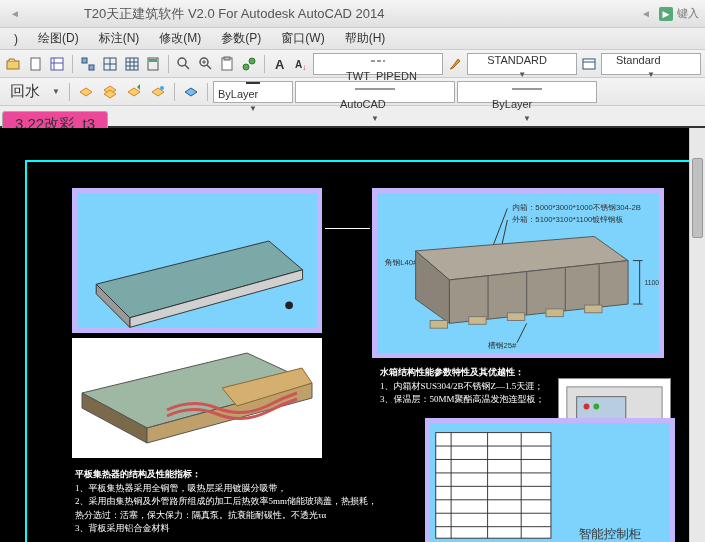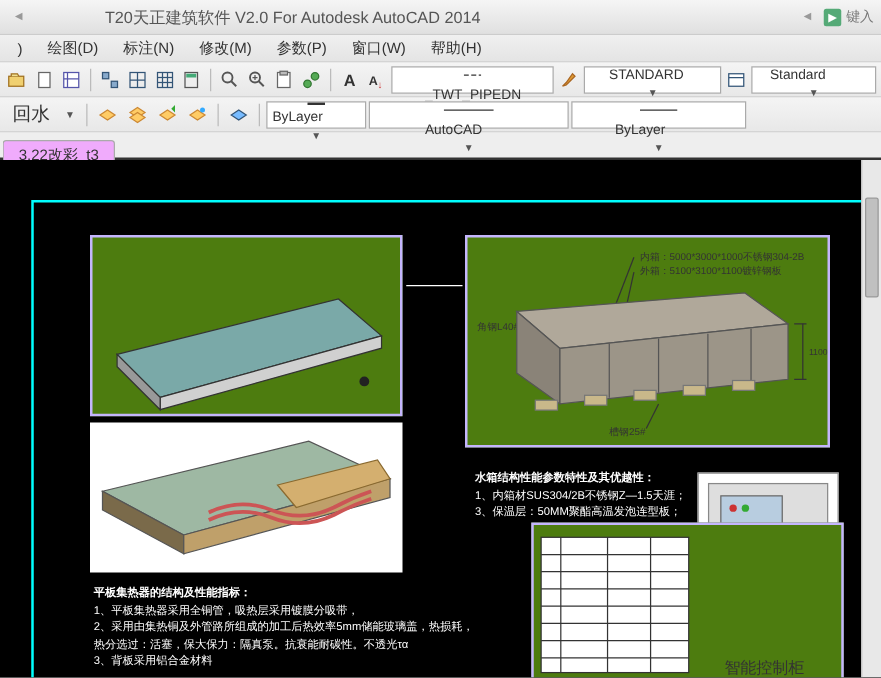--- a/index.html
+++ b/index.html
@@ -21,40 +21,40 @@
 .tool-btn { width: 22px; height: 22px; display: inline-flex; align-items: center; justify-content: center; border: 1px solid transparent; cursor: pointer; border-radius: 2px; }
 .tool-btn svg { width: 16px; height: 16px; }
 .tool-sep { width: 1px; height: 18px; background: #bbb; margin: 0 3px; }
 .tool-dd { height: 22px; display: flex; align-items: center; border: 1px solid #aaa; background: #fff; padding: 0 4px; font-size: 11px; gap: 4px; cursor: pointer; flex-direction: column; }
 .tool-dd-label { min-width: 70px; color: #333; }
 .tool-dd-arrow { font-size: 8px; color: #555; }
 .swatch { width: 14px; height: 14px; border: 1px solid #333; display: inline-block; }
 
 
 .doc-tabs { height: 22px; background: #eee; display: flex; align-items: center; border-bottom: 2px solid #333; padding-left: 2px; }
-.doc-tab { padding: 3px 12px; background: #f0abfc; border: 1px solid #aaa; border-bottom: none; font-size: 12px; color: #333; border-radius: 3px 3px 0 0; margin-top: 15px; }
+.doc-tab { padding: 3px 12px; background: #ec4899; border: 1px solid #aaa; border-bottom: none; font-size: 15px; color: #333; border-radius: 3px 3px 0 0; margin-top: 15px; }
 
 
 .viewport { width: 705px; height: 414px; background: #000; position: relative; overflow: hidden; }
 .cyan-frame { position: absolute; top: 32px; left: 25px; right: -10px; bottom: -20px; border: 2px solid #00ffff; }
 
-.red-box { position: absolute; border: 2px solid #c4b5fd; background: #4d7c0f; }
+.red-box { position: absolute; border: 5px solid #c4b5fd; background: #7dd3fc; }
 .panel-box { top: 60px; left: 72px; width: 250px; height: 145px; }
 .tank-box { top: 60px; left: 372px; width: 292px; height: 170px; }
 .control-box { top: 290px; left: 425px; width: 250px; height: 130px; }
 
 
 .underfloor { position: absolute; top: 210px; left: 72px; width: 250px; height: 120px; background: #fff; }
 
 
 .cabinet { position: absolute; top: 250px; left: 558px; width: 113px; height: 160px; background: #fff; border: 1px solid #888; }
 
 
 .wt { position: absolute; color: #fff; font-size: 9px; line-height: 1.5; font-family: SimSun, sans-serif; white-space: nowrap; }
-.wt-list li { list-style: none; }
+.wt-list li { list-style: none; font-family: Liberation Serif, serif; }
 
 .dim-arrow { position: absolute; background: #fff; height: 1px; }
 
 .scrollbar-v { position: absolute; right: 0; top: 0; bottom: 0; width: 16px; background: #e8e8e8; border-left: 1px solid #ccc; }
 .scrollbar-v .thumb { position: absolute; top: 30px; left: 2px; right: 2px; height: 80px; background: #c0c0c0; border: 1px solid #999; border-radius: 2px; }
 </style>
 </head>
 <body>
 
 <div class="title-bar">
@@ -312,21 +312,21 @@
     <div style="font-weight:bold">平板集热器的结构及性能指标：</div>
     <ul class="wt-list">
       <li>1、平板集热器采用全铜管，吸热层采用镀膜分吸带，</li>
       <li>2、采用由集热铜及外管路所组成的加工后热效率5mm储能玻璃盖，热损耗，</li>
       <li>热分选过：活塞，保大保力：隔真泵。抗衰能耐碳性。不透光τα</li>
       <li>3、背板采用铝合金材料</li>
 
     </ul>
   </div>
 
-  <div class="wt" style="top:248px;left:380px;width:180px">
+  <div class="wt" style="top:238px;left:380px;width:180px">
     <div style="font-weight:bold">水箱结构性能参数特性及其优越性：</div>
     <ul class="wt-list">
       <li>1、内箱材SUS304/2B不锈钢Z—1.5天涯；</li>
       <li>3、保温层：50MM聚酯高温发泡连型板；</li>
     </ul>
   </div>
 
   <div class="cabinet">
     <svg viewBox="0 0 113 160">
       <rect x="8" y="8" width="97" height="144" fill="#dedede" stroke="#888"></rect>

